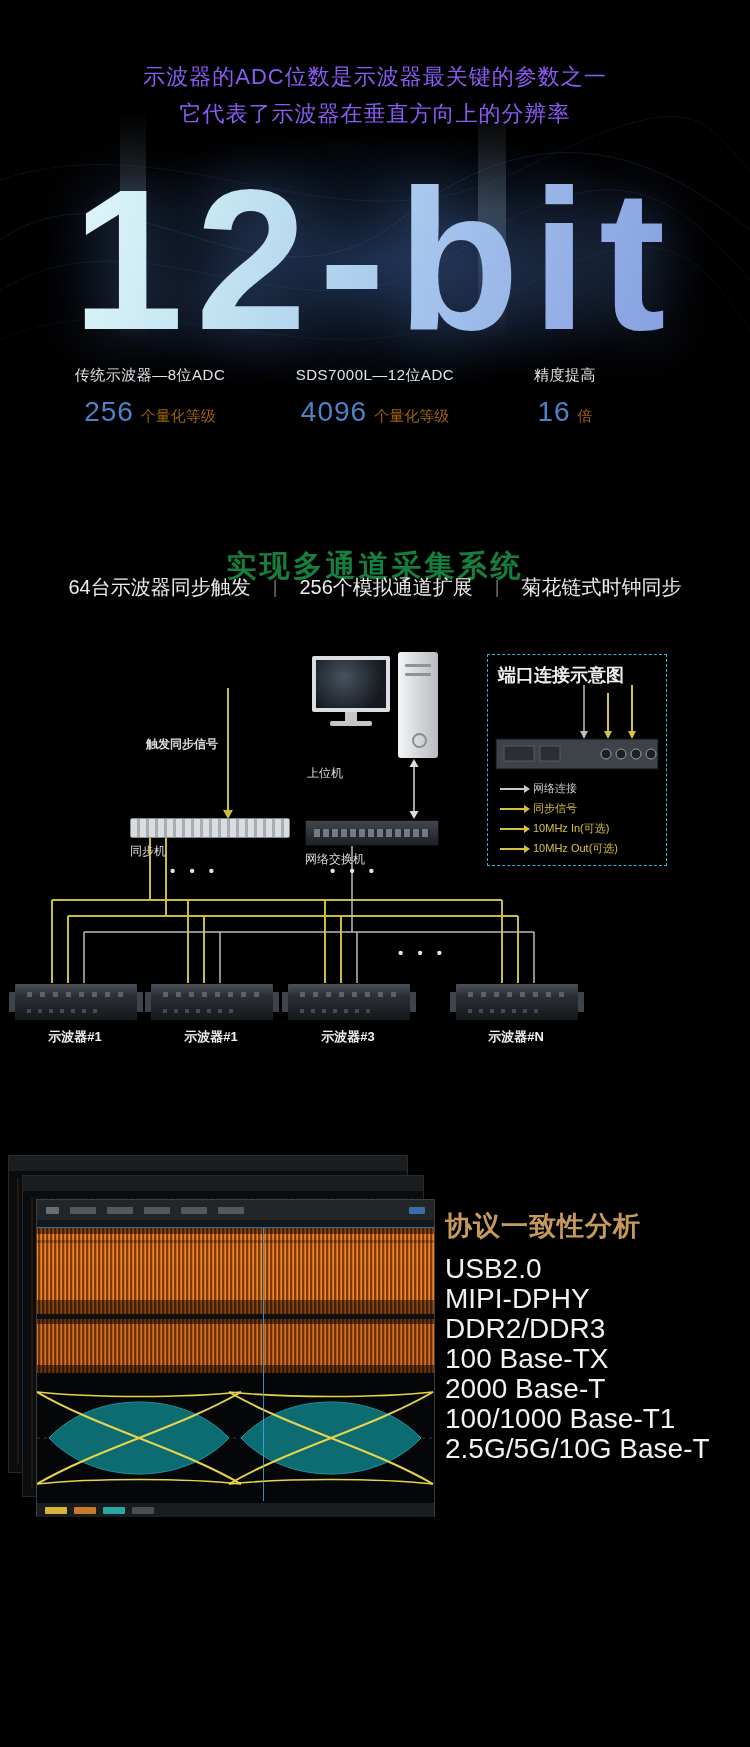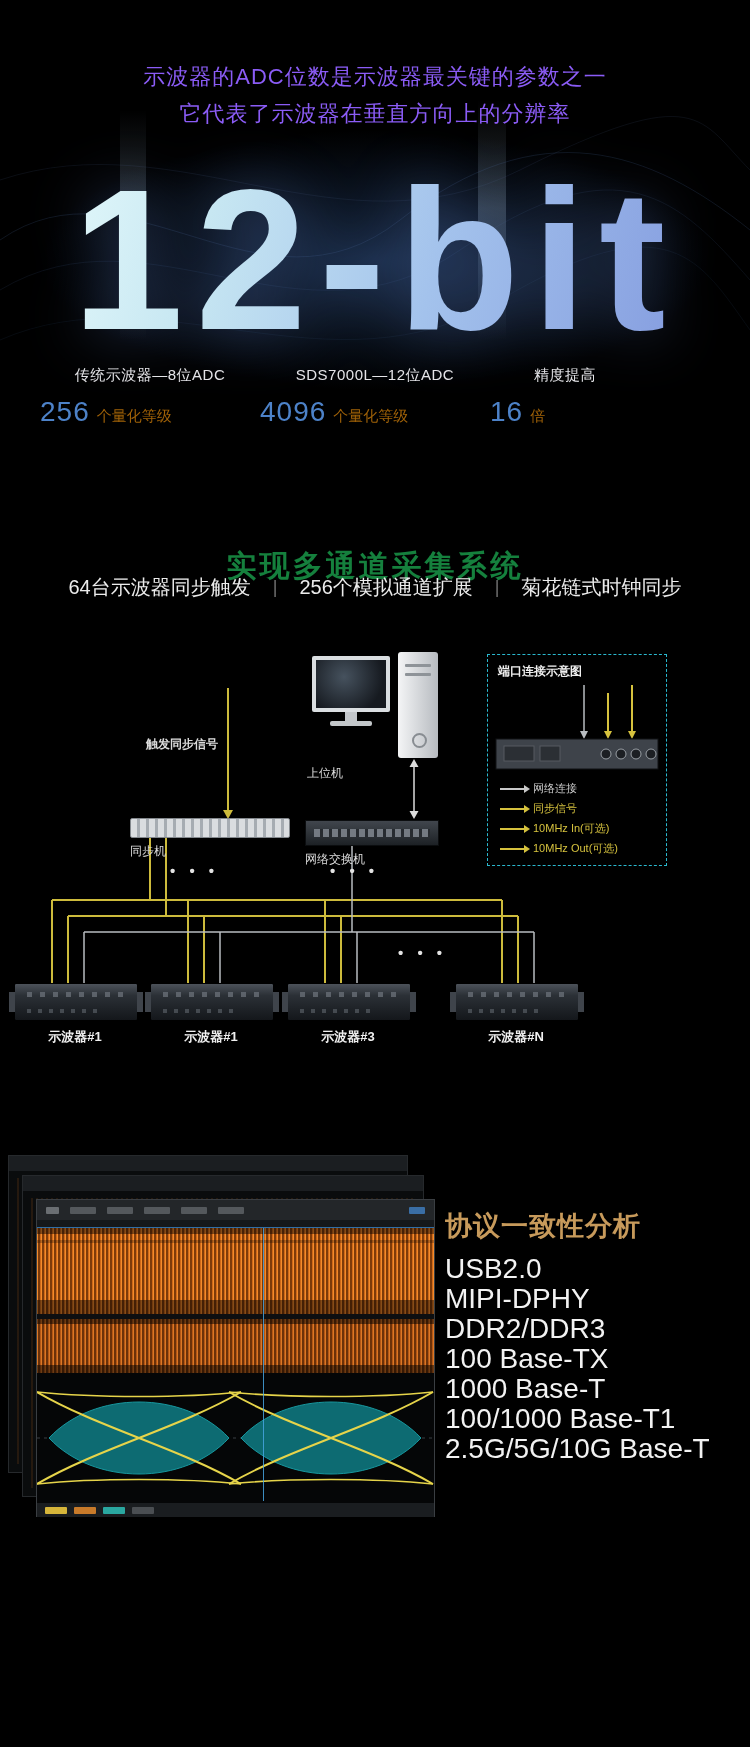--- a/index.html
+++ b/index.html
@@ -15,21 +15,21 @@
   .big-12bit{position:absolute;top:160px;left:0;width:100%;text-align:center;
              font-size:200px;line-height:200px;font-weight:700;letter-spacing:12px;
              background:linear-gradient(105deg,#eafdfd 2%,#c7e7f2 28%,#a3c2ec 58%,#8198de 96%);
              -webkit-background-clip:text;background-clip:text;color:transparent;
              filter:drop-shadow(0 0 30px rgba(110,150,235,.35));}
   .stat{position:absolute;top:366px;text-align:center;}
   .stat1{left:40px;width:220px;}
   .stat2{left:260px;width:230px;}
   .stat3{left:490px;width:150px;}
   .stat-label{font-size:15px;color:#e4e4e8;margin-bottom:11px;letter-spacing:.5px;}
-  .stat-value-row{display:flex;align-items:baseline;gap:7px;}
+  .stat-value-row{display:flex;justify-content:center;align-items:baseline;gap:7px;}
   .stat-number{font-size:28px;color:#4d82c8;letter-spacing:1px;}
   .stat-unit{font-size:15px;color:#a16207;}
 
   
   .mc-title{position:absolute;top:546px;left:0;width:100%;text-align:center;
             font-size:30px;font-weight:700;color:#15803d;letter-spacing:3px;}
   .mc-features{position:absolute;top:574px;left:0;width:100%;display:flex;
                justify-content:center;align-items:center;font-size:20px;color:#ececec;}
   .mc-sep{color:#707070;margin:0 22px;font-size:18px;}
 
@@ -50,21 +50,21 @@
 
   .sync-machine{position:absolute;left:130px;top:170px;width:158px;height:18px;border:1px solid #83888d;
                 border-radius:2px;background:repeating-linear-gradient(90deg,#dadde0 0 6px,#a6acb2 6px 9px);}
   .net-switch{position:absolute;left:305px;top:172px;width:132px;height:24px;border:1px solid #0b0d0f;
               background:linear-gradient(#41464d,#1d2125);}
   .net-switch .ports{position:absolute;left:8px;right:8px;top:8px;height:8px;
               background:repeating-linear-gradient(90deg,#747a82 0 6px,#272b30 6px 9px);}
 
   .port-box{position:absolute;left:487px;top:6px;width:180px;height:212px;box-sizing:border-box;
             border:1px dashed #2ab9cf;}
-  .port-box-title{position:absolute;left:10px;top:8px;font-size:12px;font-weight:700;color:#efefef;}
+  .port-box-title{position:absolute;left:10px;top:8px;font-size:18px;font-weight:700;color:#efefef;}
   .port-svg{position:absolute;left:0;top:28px;}
   .legend-row{position:absolute;left:12px;display:flex;align-items:center;font-size:11px;}
   .legend-arrow{display:inline-block;width:24px;height:2px;background:currentColor;
                 position:relative;margin-right:9px;}
   .legend-arrow::after{content:"";position:absolute;right:-6px;top:-3px;width:0;height:0;
                 border-left:6px solid currentColor;border-top:4px solid transparent;
                 border-bottom:4px solid transparent;}
   .c-grey{color:#c9c9c9;}
   .c-yellow{color:#d6c23e;}
 
@@ -344,18 +344,18 @@
       <div class="cursor-line"></div>
     </div>
   </div>
 
   <div class="protocol-title">协议一致性分析</div>
   <div class="protocol-list">
     <div class="protocol-item">USB2.0</div>
     <div class="protocol-item">MIPI-DPHY</div>
     <div class="protocol-item">DDR2/DDR3</div>
     <div class="protocol-item">100 Base-TX</div>
-    <div class="protocol-item">1000 Base-T</div>
+    <div class="protocol-item">2000 Base-T</div>
     <div class="protocol-item">100/1000 Base-T1</div>
     <div class="protocol-item">2.5G/5G/10G Base-T</div>
   </div>
 
 </div>
 
 </body></html>

